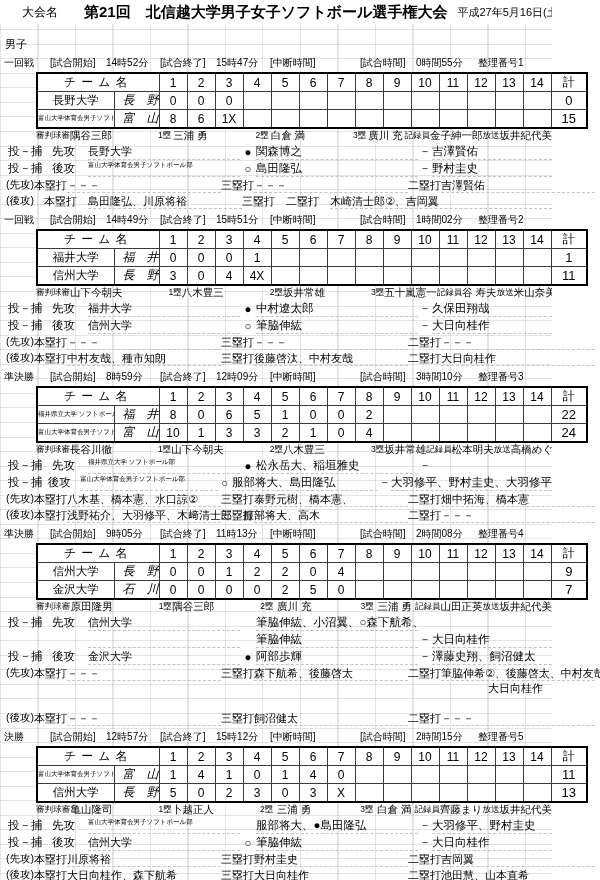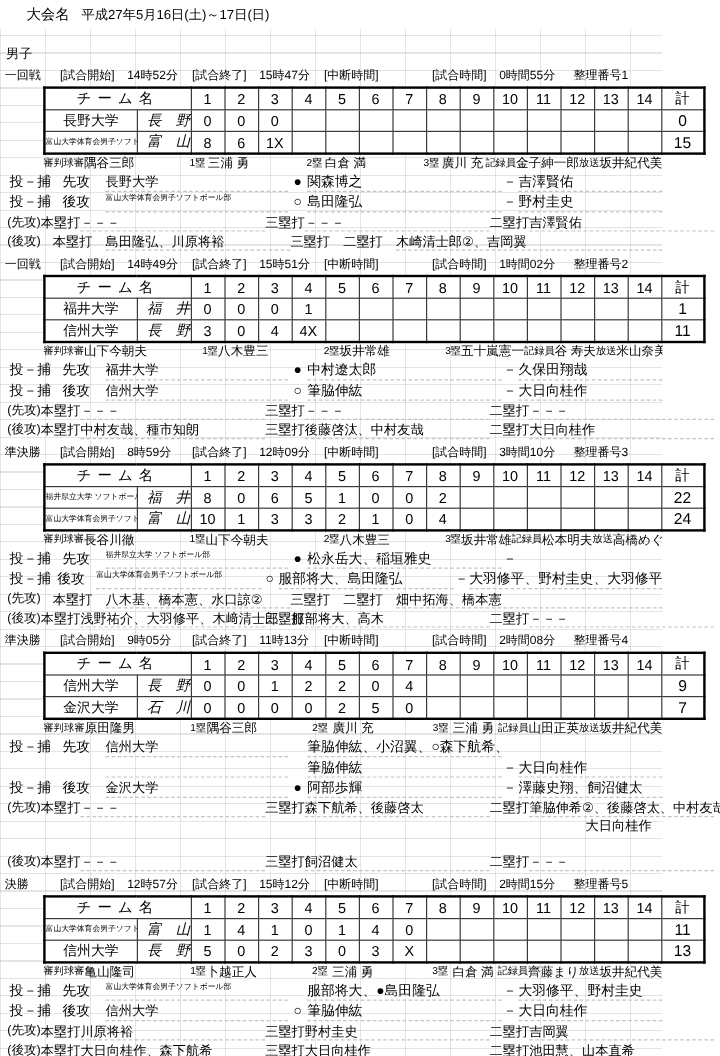--- a/index.html
+++ b/index.html
@@ -67,20 +67,21 @@
   .hit-cont{height:16px;font-size:11px;padding-left:488px;white-space:nowrap;}
   .rowgap{height:13px;}
 </style>
 </head>
 <body>
 
 <div class="sheet">
 
   <div class="top-row">
     <span class="meet-label">大会名</span>
+    <span class="meet-title">第21回　北信越大学男子女子ソフトボール選手権大会</span>
     <span class="meet-date">平成27年5月16日(土)～17日(日)</span>
   </div>
   <div class="section-label">男子</div>
 
   <div class="game">
     <div class="game-hdr">
       <span class="gh-round">一回戦</span>
       <span class="gh-l">[試合開始]</span>
       <span class="gh-v">14時52分</span>
       <span class="gh-l">[試合終了]</span>
@@ -450,20 +451,21 @@
       <span class="bm">○</span>
       <span class="bp">服部将大、島田隆弘</span>
       <span class="bd">－</span>
       <span class="bc">大羽修平、野村圭史、大羽修平</span>
     </div>
     <div class="hit">
       <span class="hs">(先攻)</span>
       <span class="hl">本塁打</span>
       <span class="hv">八木基、橋本憲、水口諒②</span>
       <span class="hl">三塁打</span>
+      <span class="hv">泰野元樹、橋本憲、</span>
       <span class="hl">二塁打</span>
       <span class="hv last">畑中拓海、橋本憲</span>
     </div>
     <div class="hit">
       <span class="hs">(後攻)</span>
       <span class="hl">本塁打</span>
       <span class="hv">浅野祐介、大羽修平、木﨑清士郎、服部将大、高木</span>
       <span class="hl">三塁打</span>
       <span class="hv">－－－</span>
       <span class="hl">二塁打</span>

